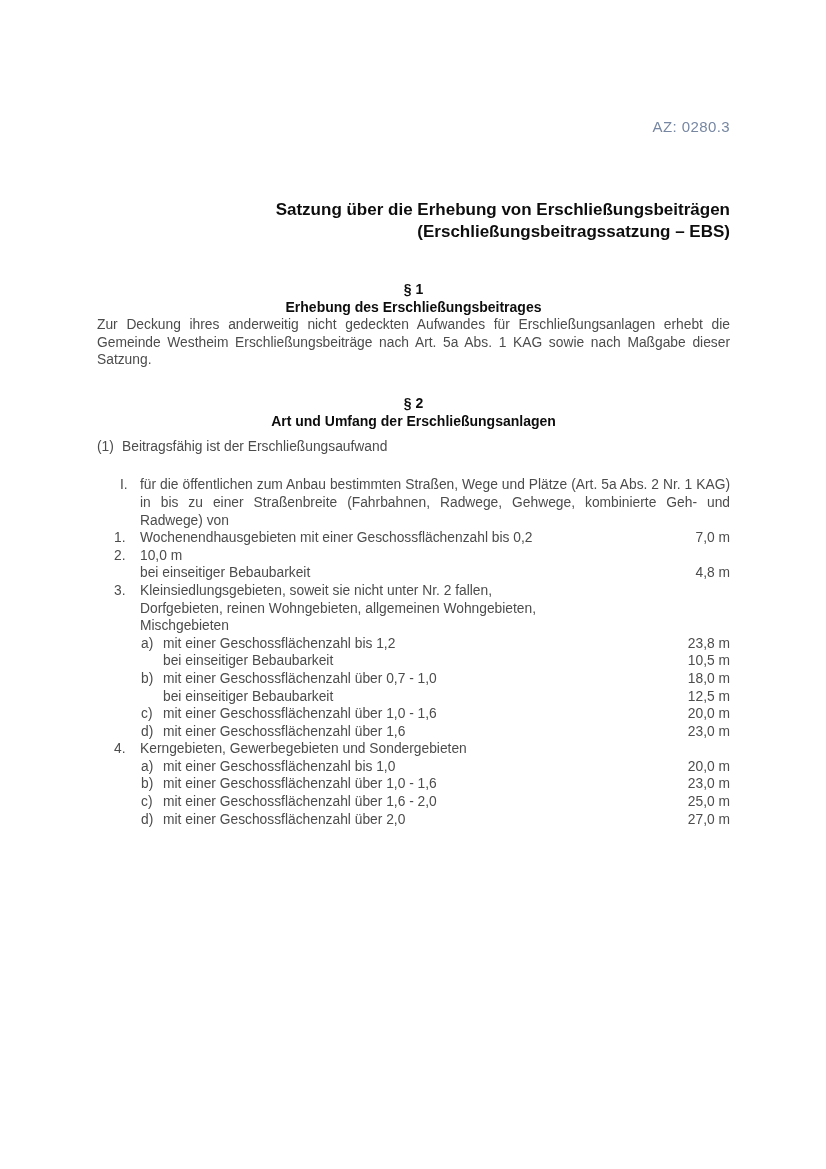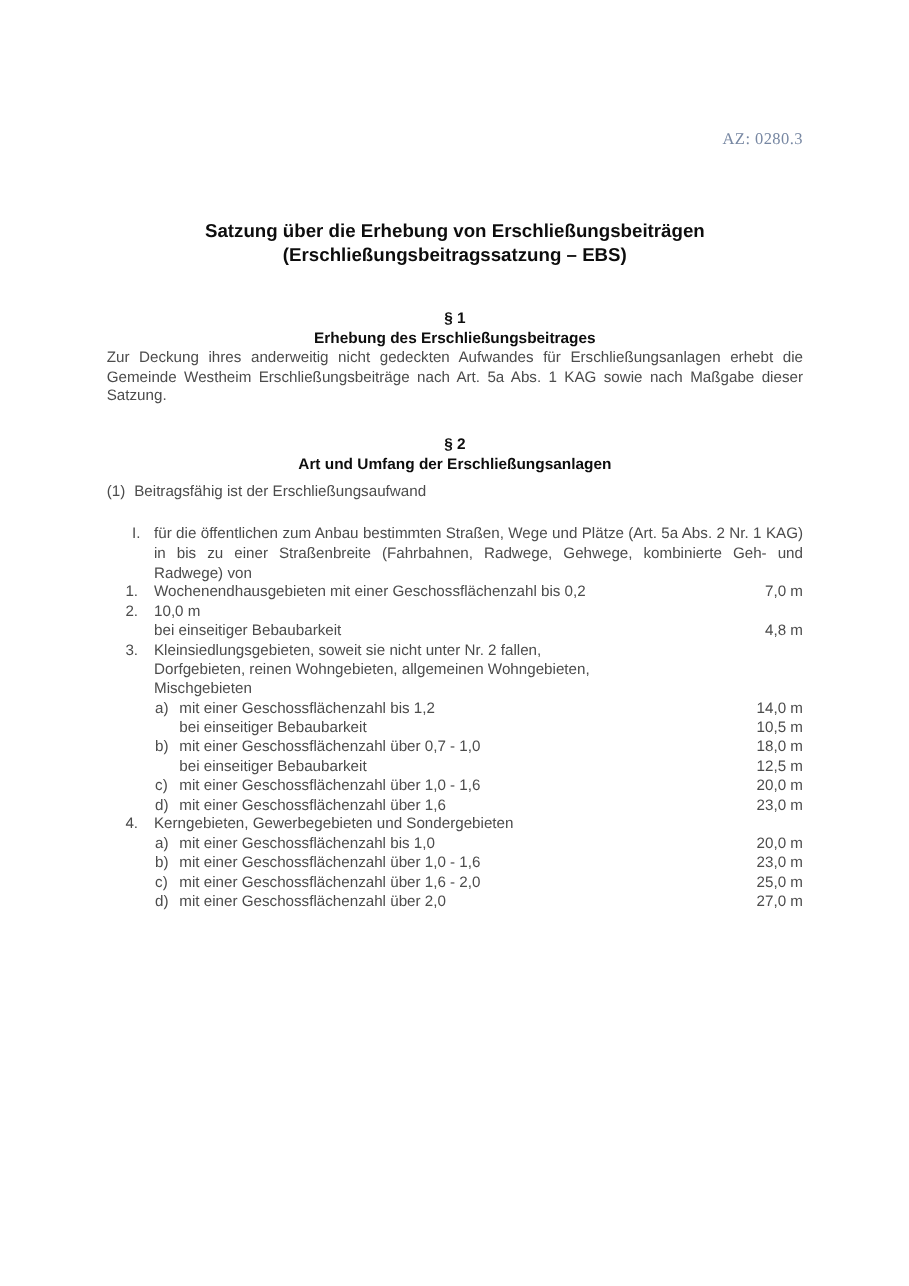--- a/index.html
+++ b/index.html
@@ -25,25 +25,24 @@
     padding-top: 118px;
     font-size: 13.8px;
     line-height: 17.6px;
   }
   .az {
     text-align: right;
     font-size: 15px;
     line-height: 18px;
     letter-spacing: 0.4px;
     color: #7787a2;
-    font-family: Liberation Serif, serif;
   }
   .doc-title {
     margin-top: 63px;
-    text-align: center;
+    text-align: right;
     font-weight: bold;
     font-size: 17px;
     line-height: 22px;
     color: #0d0d0d;
   }
   .preamble {
     margin-top: 56px;
     text-align: justify;
   }
   .section-head {
@@ -150,21 +149,21 @@
 
       <div class="row lvl1">
         <span class="marker"></span>
         <span class="rtext">Mischgebieten</span>
         <span class="rvalue"></span>
       </div>
 
       <div class="row lvl2">
         <span class="marker">a)</span>
         <span class="rtext">mit einer Geschossflächenzahl bis 1,2</span>
-        <span class="rvalue">14,0 m</span>
+        <span class="rvalue">23,8 m</span>
       </div>
 
       <div class="row lvl2">
         <span class="marker"></span>
         <span class="rtext">bei einseitiger Bebaubarkeit</span>
         <span class="rvalue">10,5 m</span>
       </div>
 
       <div class="row lvl2">
         <span class="marker">b)</span>

